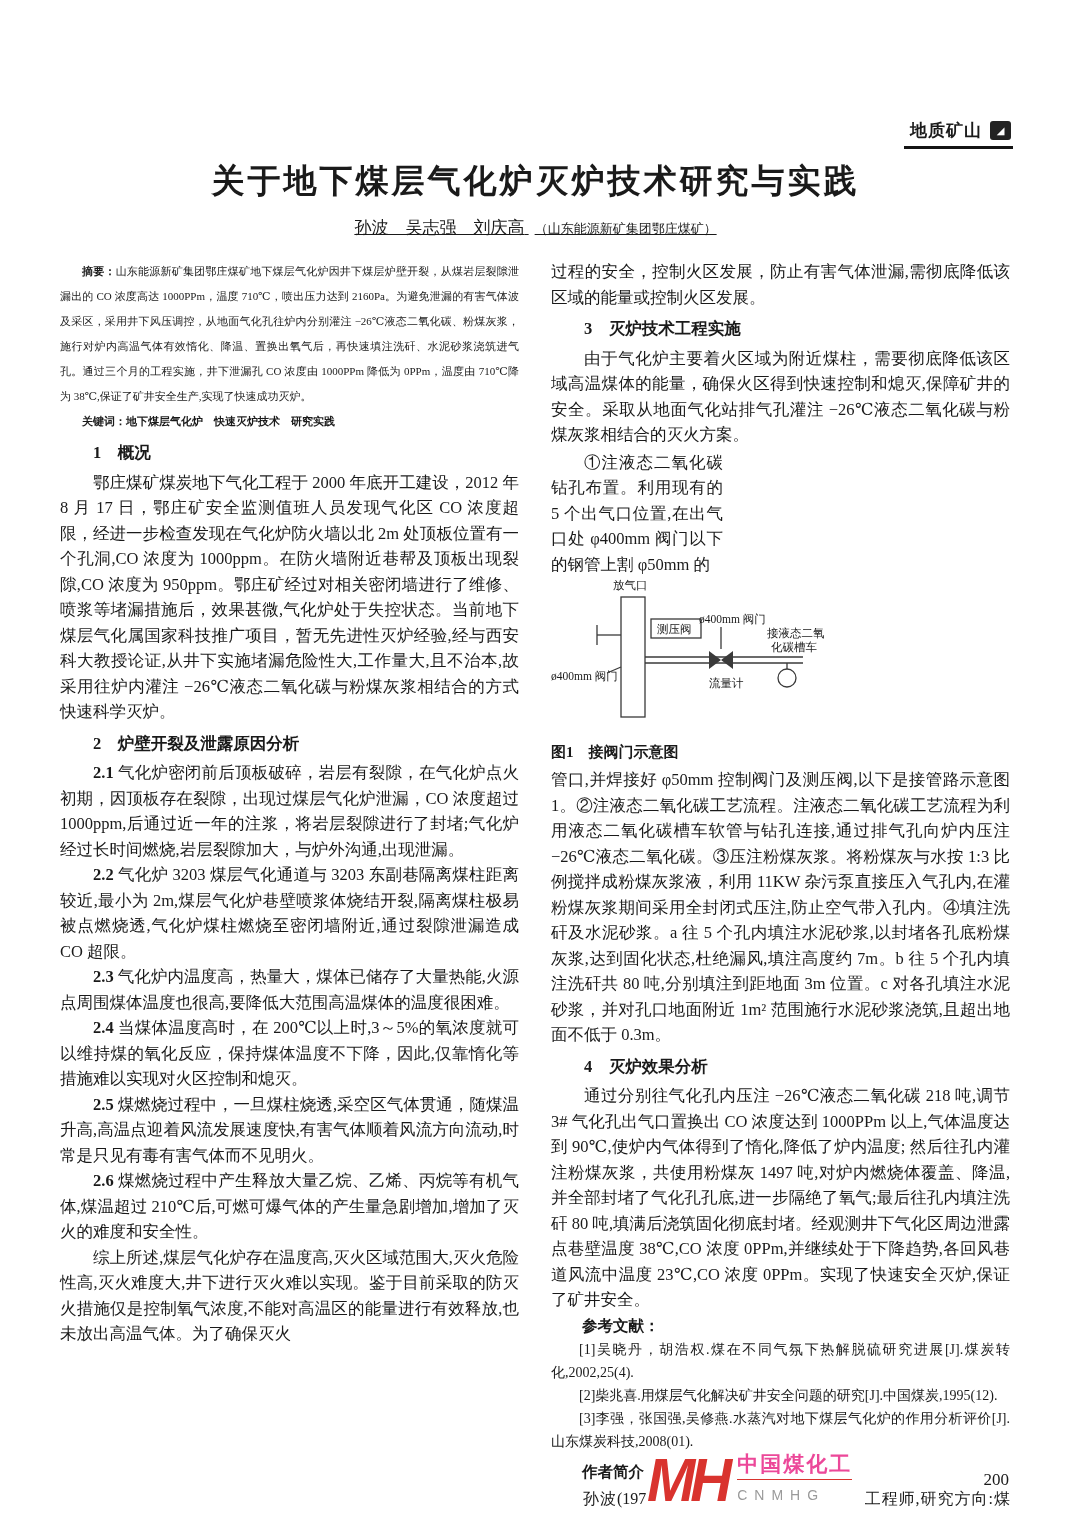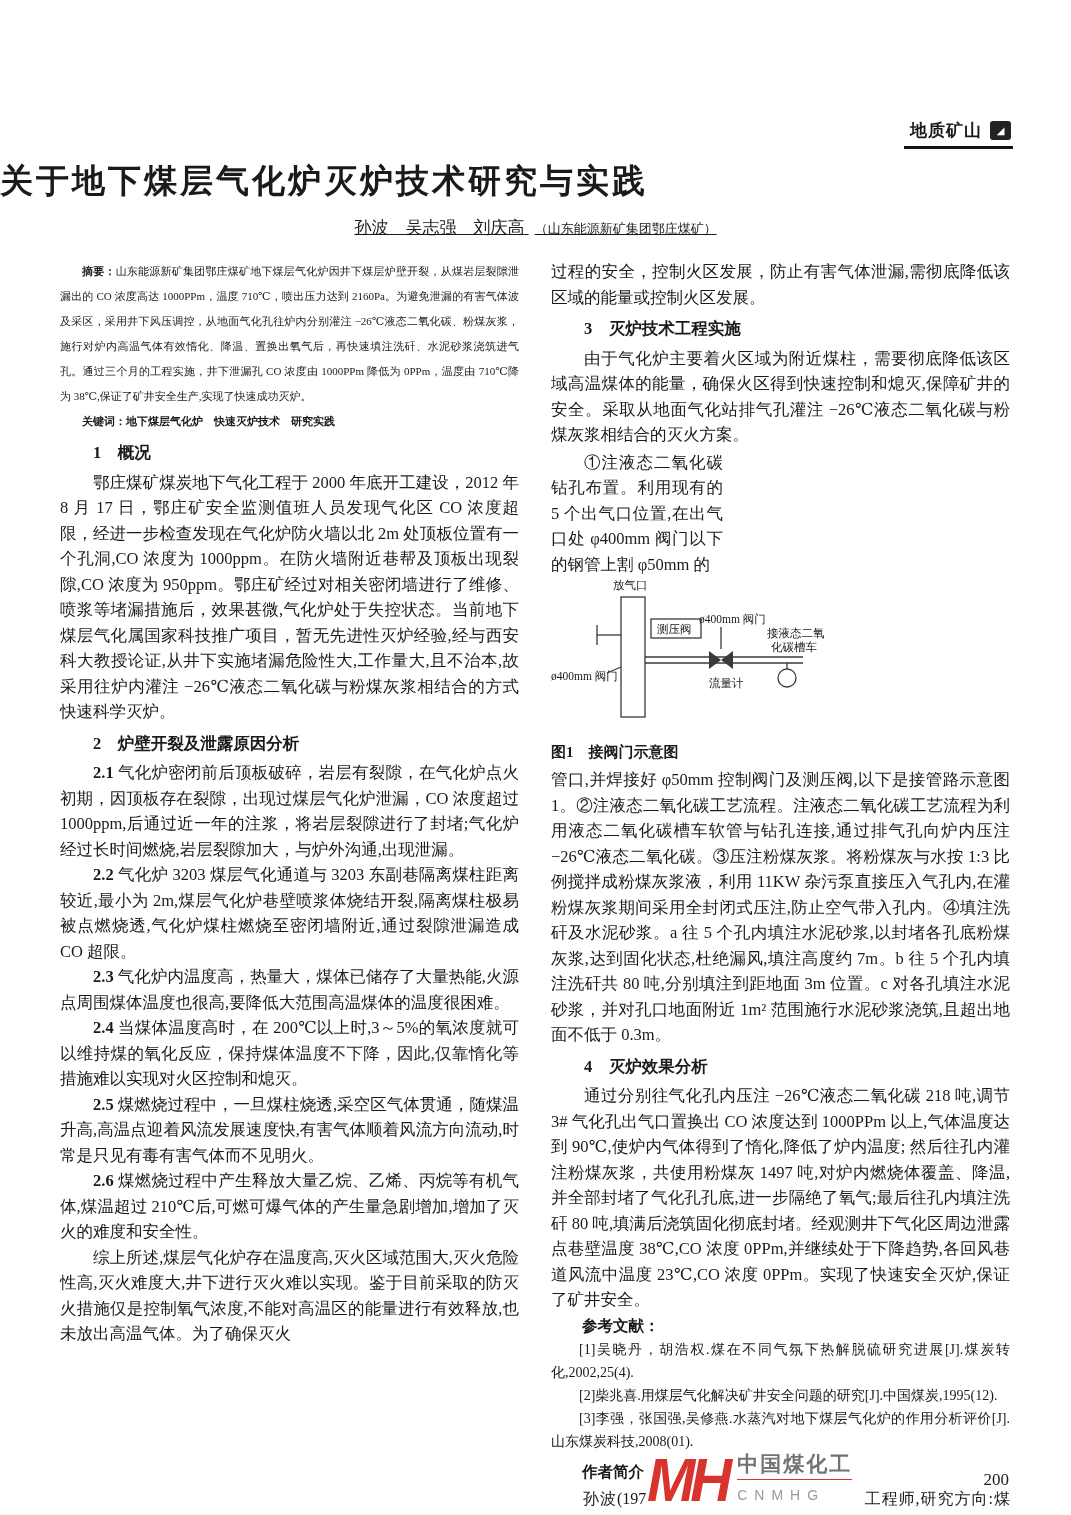--- a/index.html
+++ b/index.html
@@ -20,21 +20,21 @@
     display:flex; align-items:center; gap:8px;
     border-bottom:3px solid #141414; padding:0 2px 4px 6px;
   }
   .header-tag { font-size:17px; font-weight:bold; letter-spacing:1px; }
   .header-icon {
     width:21px; height:19px; background:#232323; border-radius:3px;
     color:#fff; font-size:10px; line-height:19px; text-align:center;
     font-family:"Liberation Sans",sans-serif;
   }
   .title {
-    margin:6px 0 0; 
+    margin:6px 0 0; text-align:center;
     font-size:33px; font-weight:bold; letter-spacing:3px;
   }
   .authors-line { text-align:center; margin-top:12px; font-size:17px;text-decoration:underline; }
   .affiliation { font-size:13px; margin-left:6px; }
 
   .columns { display:flex; gap:32px; padding:0 60px; margin-top:20px; }
   .col {
     width:459px; flex:0 0 459px;
     font-size:16.5px; line-height:25.5px; text-align:justify;
   }
@@ -64,21 +64,21 @@
     width:216px; height:72px; background:#ffffff;
     display:flex; align-items:flex-start; z-index:5;
     font-family:"Liberation Sans",sans-serif;
   }
   .logo-mark {
     font-style:italic; font-weight:bold; font-size:58px; line-height:1;
     color:#d9332e; letter-spacing:-5px; transform:scaleY(1.05);
   }
   .logo-textcol { margin-left:10px; }
   .logo-cn {
-    color:#737373; font-weight:bold; font-size:21px; letter-spacing:2px;
+    color:#ec4899; font-weight:bold; font-size:21px; letter-spacing:2px;
     border-bottom:1px solid #d9332e; padding-bottom:2px;
   }
   .logo-en { color:#9a9a9a; font-size:14px; letter-spacing:7px; margin-top:3px; }
 
   .page-number { position:absolute; right:62px; bottom:58px; font-size:17px; }
 
   svg text { font-family:"Liberation Serif","DejaVu Serif",serif; }
 </style>
 </head>
 <body>

